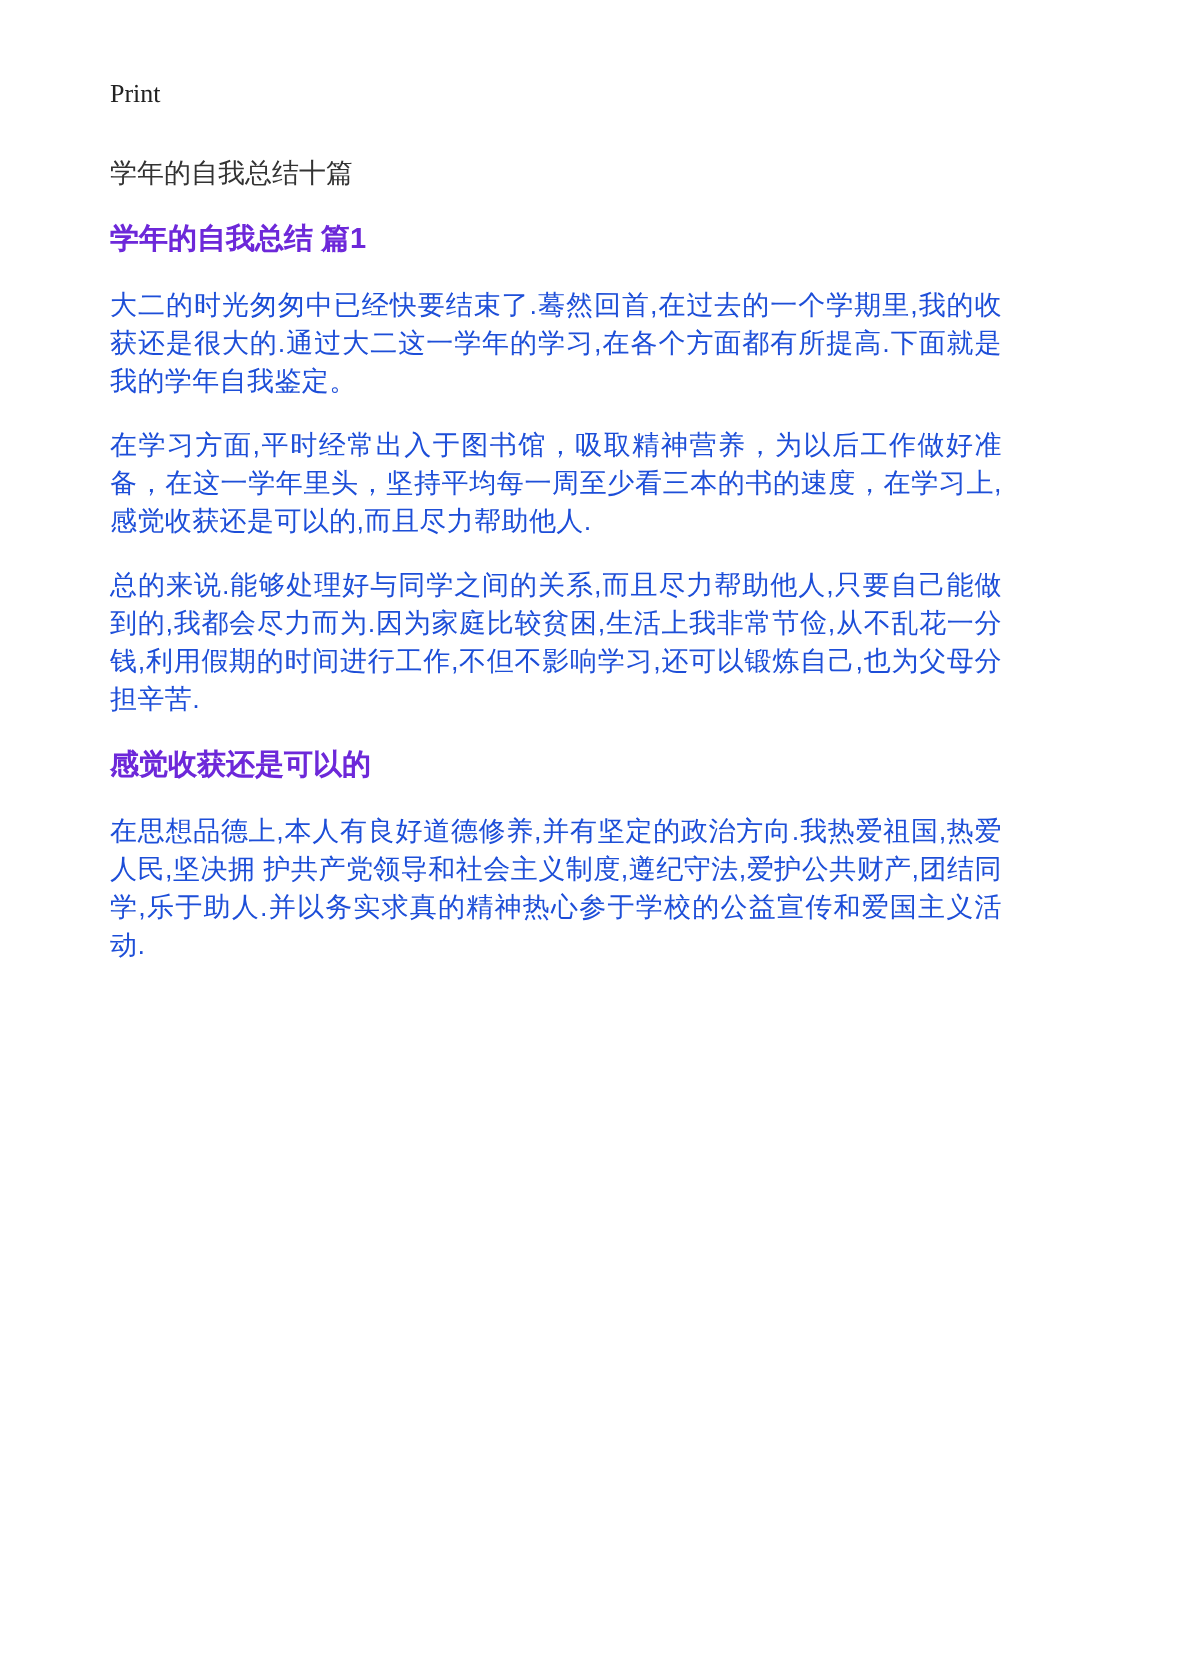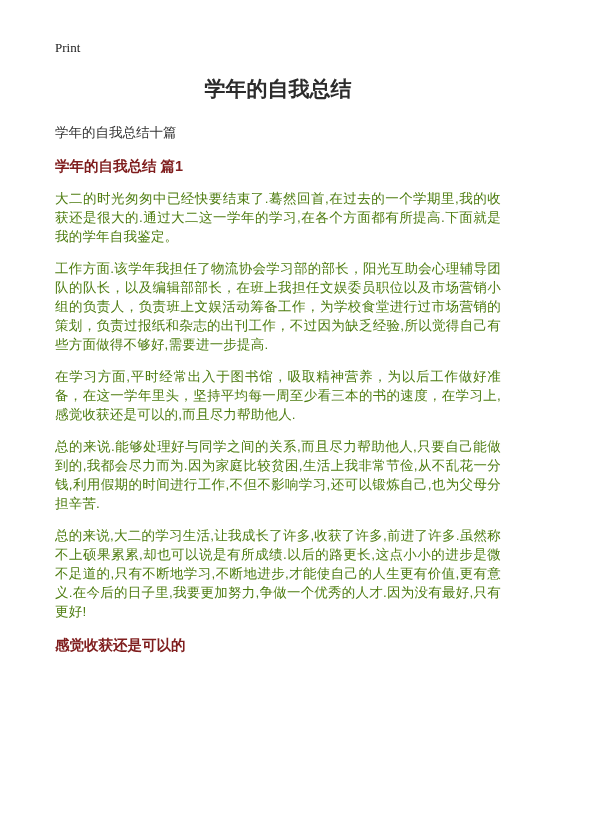--- a/index.html
+++ b/index.html
@@ -40,49 +40,47 @@
   .doc-subtitle {
     margin: 22px 0 0 0;
     font-size: 13.5px;
     color: #333333;
     line-height: 18px;
   }
   .sec-heading {
     margin: 15px 0 0 0;
     font-size: 14.5px;
     font-weight: bold;
-    color: #7f1d1d;
+    color: #6d28d9;
     line-height: 19px;
   }
   .para {
     margin: 13px 0 0 0;
     font-size: 13.5px;
     line-height: 19px;
-    color: #4d7c0f;
+    color: #1d4ed8;
     text-align: justify;
     letter-spacing: 0.2px;
   }
 </style>
 </head>
 <body>
 
 <div class="page">
 
   <span class="print-label">Print</span>
 
-  <h1 class="doc-title">学年的自我总结</h1>
 
   <p class="doc-subtitle">学年的自我总结十篇</p>
 
   <div>
     <h2 class="sec-heading">学年的自我总结 篇1</h2>
     <p class="para">大二的时光匆匆中已经快要结束了.蓦然回首,在过去的一个学期里,我的收获还是很大的.通过大二这一学年的学习,在各个方面都有所提高.下面就是我的学年自我鉴定。</p>
-    <p class="para">工作方面.该学年我担任了物流协会学习部的部长，阳光互助会心理辅导团队的队长，以及编辑部部长，在班上我担任文娱委员职位以及市场营销小组的负责人，负责班上文娱活动筹备工作，为学校食堂进行过市场营销的策划，负责过报纸和杂志的出刊工作，不过因为缺乏经验,所以觉得自己有些方面做得不够好,需要进一步提高.</p>
     <p class="para">在学习方面,平时经常出入于图书馆，吸取精神营养，为以后工作做好准备，在这一学年里头，坚持平均每一周至少看三本的书的速度，在学习上,感觉收获还是可以的,而且尽力帮助他人.</p>
     <p class="para">总的来说.能够处理好与同学之间的关系,而且尽力帮助他人,只要自己能做到的,我都会尽力而为.因为家庭比较贫困,生活上我非常节俭,从不乱花一分钱,利用假期的时间进行工作,不但不影响学习,还可以锻炼自己,也为父母分担辛苦.</p>
-    <p class="para">总的来说,大二的学习生活,让我成长了许多,收获了许多,前进了许多.虽然称不上硕果累累,却也可以说是有所成绩.以后的路更长,这点小小的进步是微不足道的,只有不断地学习,不断地进步,才能使自己的人生更有价值,更有意义.在今后的日子里,我要更加努力,争做一个优秀的人才.因为没有最好,只有更好!</p>
   </div>
 
   <div>
     <h2 class="sec-heading">感觉收获还是可以的</h2>
+    <p class="para">在思想品德上,本人有良好道德修养,并有坚定的政治方向.我热爱祖国,热爱人民,坚决拥 护共产党领导和社会主义制度,遵纪守法,爱护公共财产,团结同学,乐于助人.并以务实求真的精神热心参于学校的公益宣传和爱国主义活动.</p>
   </div>
 
 </div>
 
 </body></html>

